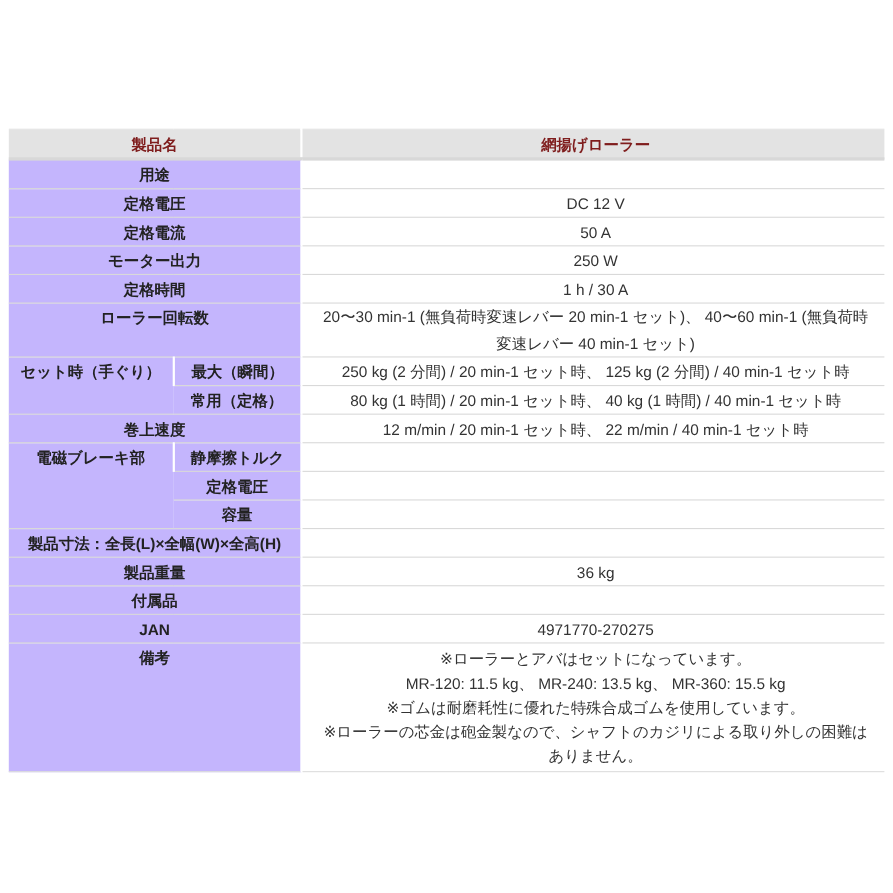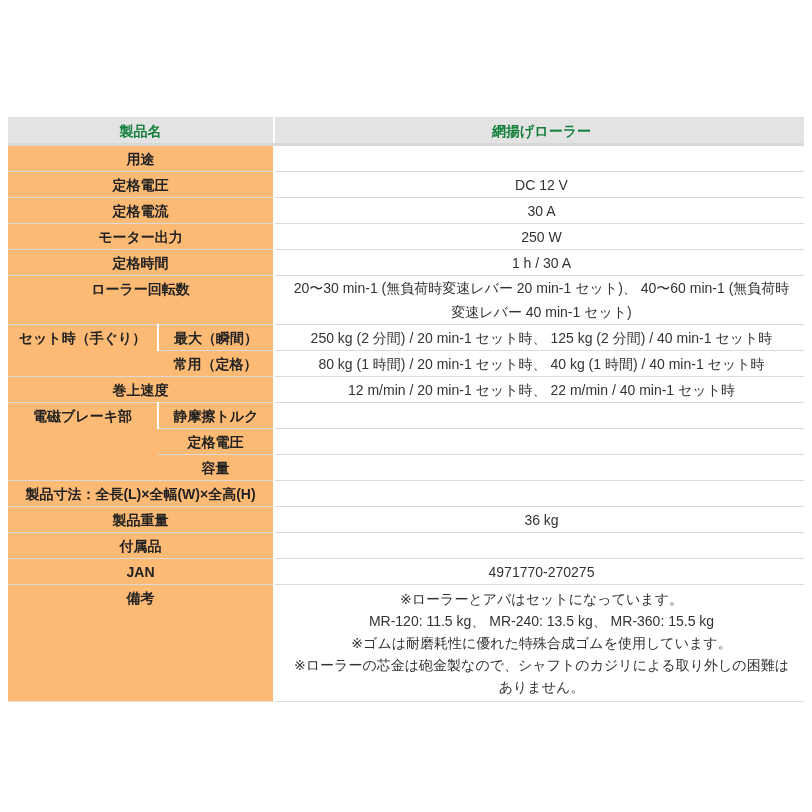--- a/index.html
+++ b/index.html
@@ -37,29 +37,29 @@
     border-top: 1px solid #d9d9d9;
     vertical-align: middle;
     text-align: center;
     line-height: 24px;
     padding: 0 8px;
     height: 25px;
     word-break: break-word;
   }
   tr:first-child td { border-top: none; }
   td.lab {
-    background: #fdba74;
+    background: #c4b5fd;
     font-weight: bold;
     color: #222222;
   }
   td.lab + td { border-left: 2px solid #ffffff; }
   tr.r-head td {
     background: #e3e3e3;
     font-weight: bold;
-    color: #15803d;
+    color: #7f1d1d;
     border-bottom: 3px solid #d8d8d8;
   }
   td.vtop {
     vertical-align: top;
     padding-top: 1px;
   }
   td.val { color: #333333; padding-left: 12px; }
   td.notes {
     line-height: 22px;
     padding-top: 3px;
@@ -85,21 +85,21 @@
       <tr>
         <td class="lab" colspan="2">用途</td>
         <td class="val"></td>
       </tr>
       <tr>
         <td class="lab" colspan="2">定格電圧</td>
         <td class="val">DC 12 V</td>
       </tr>
       <tr>
         <td class="lab" colspan="2">定格電流</td>
-        <td class="val">30 A</td>
+        <td class="val">50 A</td>
       </tr>
       <tr>
         <td class="lab" colspan="2">モーター出力</td>
         <td class="val">250 W</td>
       </tr>
       <tr>
         <td class="lab" colspan="2">定格時間</td>
         <td class="val">1 h / 30 A</td>
       </tr>
       <tr>

